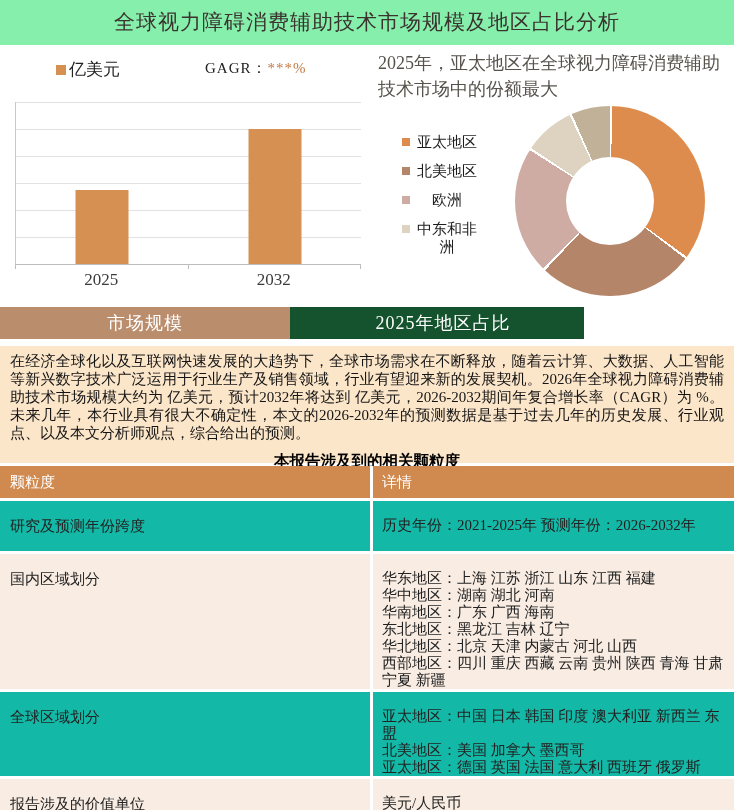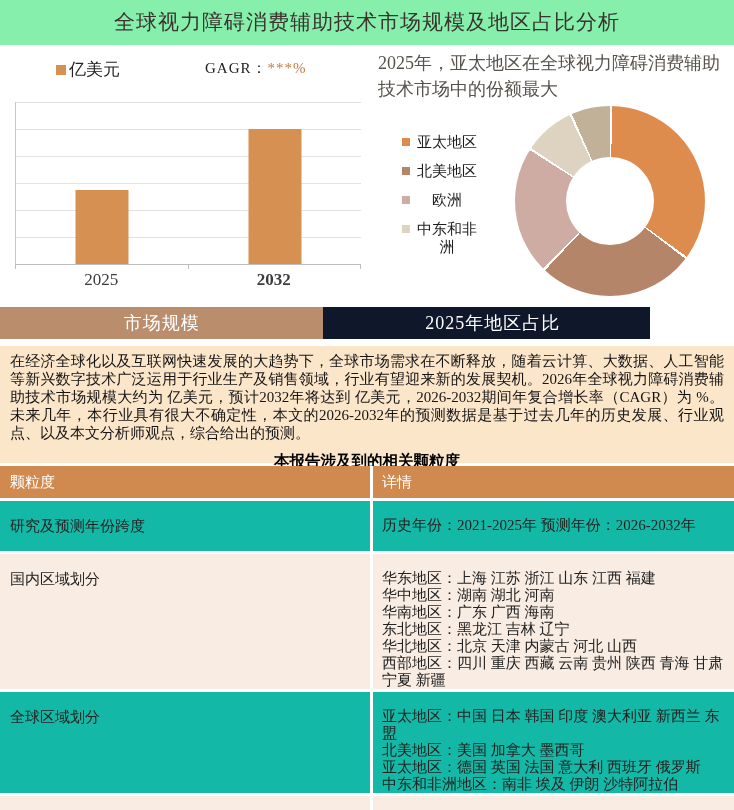--- a/index.html
+++ b/index.html
@@ -29,24 +29,24 @@
   
   .donut-heading{position:absolute;left:378px;top:5px;width:354px;font-size:18px;line-height:1.45;color:#57524c;}
   .donut-legend{position:absolute;left:402px;top:88px;width:92px;}
   .ditem{display:flex;align-items:flex-start;margin-bottom:11px;font-size:15px;line-height:18px;color:#1c1c1c;text-align:center;}
   .ditem .sq{flex:0 0 8px;width:8px;height:8px;margin:5px 5px 0 0;}
   .ditem .lbl{width:64px;}
   .donut{position:absolute;left:515px;top:61px;width:190px;height:190px;border-radius:50%;}
   .hole{position:absolute;left:50%;top:50%;width:88px;height:88px;border-radius:50%;background:#fff;transform:translate(-50%,-50%);}
 
   
-  .tabs{position:absolute;left:0;top:307px;width:650px;height:32px;display:flex;}
+  .tabs{position:absolute;left:0;top:307px;width:584px;height:32px;display:flex;}
   .tab{height:32px;line-height:32px;text-align:center;color:#fff;font-size:18px;letter-spacing:1px;}
   .tab-left{width:372px;background:#ba8d6d;}
-  .tab-right{width:362px;background:#0f172a;padding-left:12px;}
+  .tab-right{width:362px;background:#14532d;padding-left:12px;}
 
   
   .peach-block{position:absolute;left:0;top:346px;width:734px;height:117px;background:#fce6ca;box-sizing:border-box;padding:6px 10px 0;}
   .para{margin:0;font-size:15px;line-height:18px;color:#141414;text-align:justify;}
   .table-title{margin-top:9px;text-align:center;font-size:15.5px;font-weight:bold;color:#000;}
 
   
   .gtable{position:absolute;left:0;top:466px;width:734px;}
   .trow{display:flex;margin-bottom:3px;}
   .cell-label{width:370px;box-sizing:border-box;padding-left:10px;font-size:15px;}
@@ -81,21 +81,21 @@
       </div>
       <div class="plot" id="barPlot">
           <div class="bar" style="left: 25%; height: 74px;"></div>
           <div class="bar" style="left: 75%; height: 135px;"></div>
           <div class="tick" style="left: calc(0% - 1px);"></div>
           <div class="tick" style="left: calc(50% - 1px);"></div>
           <div class="tick" style="left: calc(100% - 1px);"></div>
         </div>
       <div class="xlabels" id="xLabels">
           <div class="xlabel" style="left: 25%;">2025</div>
-          <div class="xlabel" style="left: 75%; font-weight: bold;">2032</div>
+          <div class="xlabel" style="left: 75%;">2032</div>
         </div>
     </div>
 
     <div>
       <div class="donut-heading">2025年，亚太地区在全球视力障碍消费辅助技术市场中的份额最大</div>
       <div class="donut-legend" id="donutLegend">
           <div class="ditem">
             <span class="sq" style="background: rgb(221, 140, 78);"></span>
             <span class="lbl">亚太地区</span>
           </div>
@@ -154,21 +154,20 @@
             <div class="dline">西部地区：四川  重庆  西藏  云南  贵州  陕西  青海  甘肃  宁夏  新疆</div>
           </div>
         </div>
         <div class="trow r3 dark multi">
           <div class="cell-label">全球区域划分</div>
           <div class="sep"></div>
           <div class="cell-detail">
             <div class="dline">亚太地区：中国  日本  韩国  印度  澳大利亚  新西兰  东盟</div>
             <div class="dline">北美地区：美国  加拿大  墨西哥</div>
             <div class="dline">亚太地区：德国  英国  法国  意大利  西班牙  俄罗斯</div>
-            <div class="dline">中东和非洲地区：南非  埃及  伊朗  沙特阿拉伯</div>
           </div>
         </div>
         <div class="trow r4 light single">
           <div class="cell-label">报告涉及的价值单位</div>
           <div class="sep"></div>
           <div class="cell-detail">
             <div class="dline">美元/人民币</div>
           </div>
         </div>
       </div>

